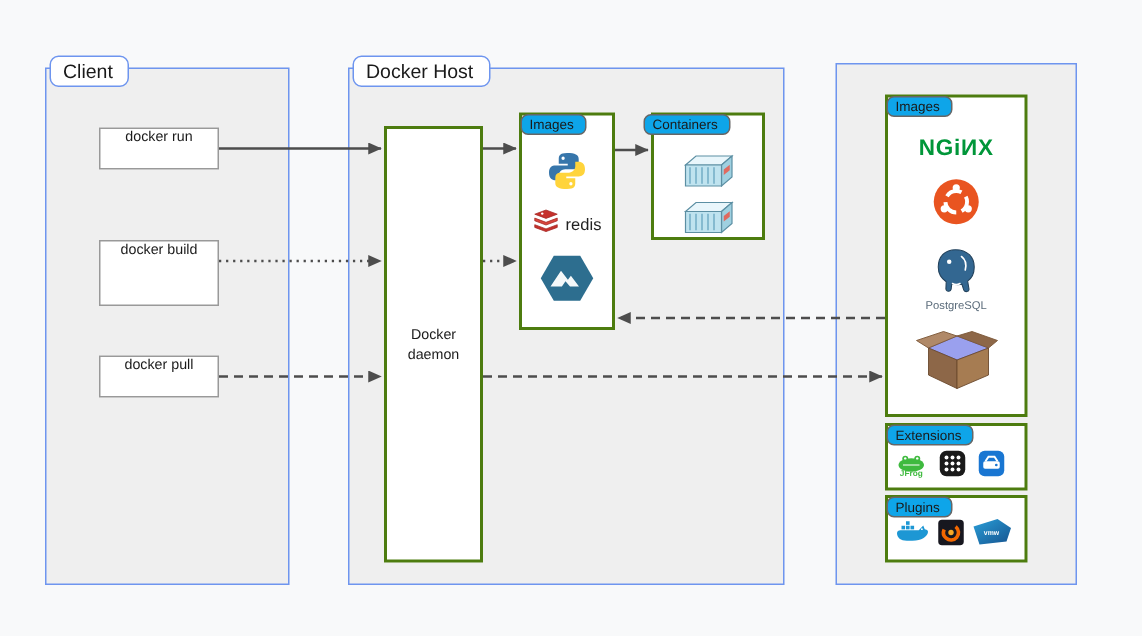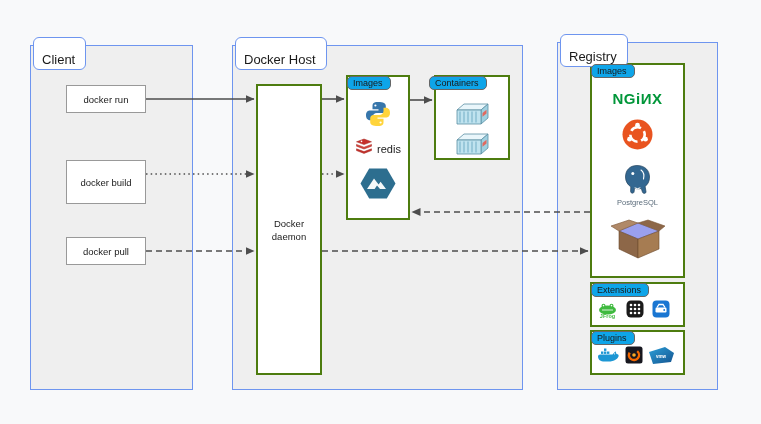--- a/index.html
+++ b/index.html
@@ -6,28 +6,28 @@
   *{box-sizing:border-box;}
   #canvas{
     position:relative;width:761px;height:424px;background:#f8f9fa;
     font-family:"Liberation Sans","DejaVu Sans",sans-serif;color:#1a1a1a;overflow:hidden;
   }
   .group{
     position:absolute;background:#efefef;border:1px solid #6e95ef;
   }
   .group-tab{
     position:absolute;background:#ffffff;border:1px solid #6e95ef;border-radius:6px;
-    font-size:13px;line-height:19px;padding:12px 10px 0 8px;white-space:nowrap;z-index:3;
+    font-size:13px;line-height:19px;padding:0 10px 0 8px;white-space:nowrap;z-index:3;
   }
   .white-box{
     position:absolute;background:#ffffff;border:2px solid #4d7c0f;z-index:2;
   }
   .cmd-box{
     position:absolute;background:#ffffff;border:1px solid #999999;z-index:2;
-    display:flex;align-items:center;justify-content:center;font-size:9.5px;
+    display:flex;align-items:flex-start;justify-content:center;font-size:9.5px;
   }
   .inner-tab{
     position:absolute;background:#0ea5e9;border:1px solid #666666;border-radius:5px;
     font-size:9px;line-height:12px;padding:0 7px 0 5px;white-space:nowrap;z-index:4;
   }
   .daemon-label{
     position:absolute;width:100%;top:50%;transform:translateY(-50%);
     text-align:center;font-size:9.5px;line-height:13px;padding:0 8px;
   }
   .icon-stack{position:absolute;display:flex;flex-direction:column;align-items:center;z-index:3;}
@@ -148,21 +148,20 @@
           <line x1="14" y1="10.5" x2="14" y2="21.5"></line>
             <line x1="18" y1="10.5" x2="18" y2="21.5"></line>
           <line x1="22" y1="10.5" x2="22" y2="21.5"></line>
         </g>
         <polygon points="28.5,12 32.5,8.8 32.5,12.5 28.5,15.7" fill="#e0695f"></polygon>
       </svg>
     </span>
   </div>
 
   <div class="group" style="left:557px;top:42px;width:161px;height:348px;"></div>
-  <div class="group-tab" style="left:560px;top:34px;">Registry</div>
 
   <div class="white-box" style="left:590px;top:63px;width:95px;height:215px;"></div>
   <div class="inner-tab" style="left:591px;top:64px;">Images</div>
 
   <div class="icon-stack" style="left:590px;top:90px;width:95px;text-align:right;">
     <span class="nginx-text">NGiИX</span>
 
     <span style="margin-top:12px;">
       <svg width="31" height="31" viewBox="0 0 31 31">
         <circle cx="15.5" cy="15.5" r="15" fill="#e95420"></circle>

